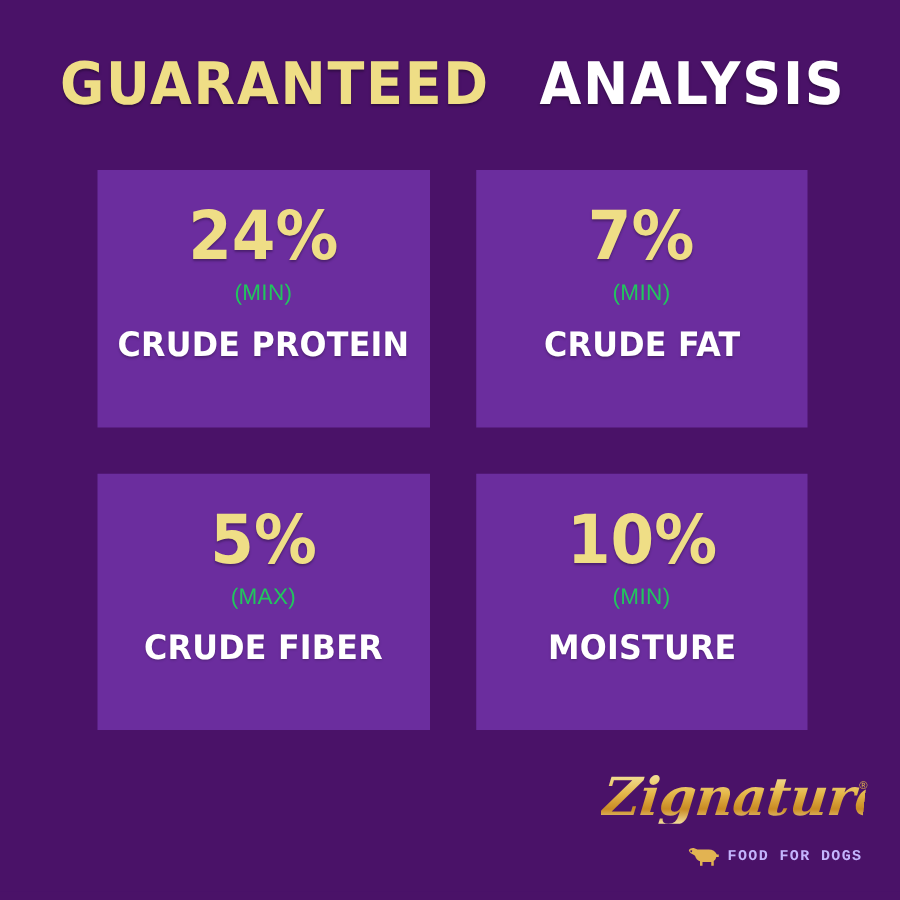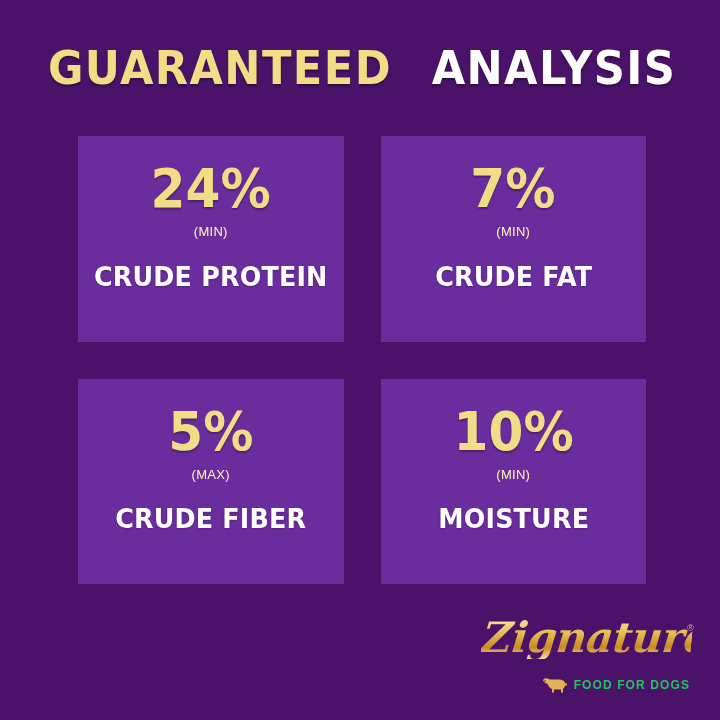--- a/index.html
+++ b/index.html
@@ -83,23 +83,23 @@
     line-height: 1;
     color: #EFDE86;
     letter-spacing: 0px;
     transform: scaleX(0.93);
     text-shadow: 0 2px 2px rgba(0,0,0,0.30);
   }
   .cell .qual {
     margin-top: 9px;
     font-family: "Liberation Sans", sans-serif;
     font-weight: 400;
-    font-size: 13px;
-    line-height: 1;
-    color: #fef9c3;
+    font-size: 18px;
+    line-height: 1;
+    color: #22c55e;
     letter-spacing: 0.3px;
   }
   .cell .label {
     position: absolute;
     bottom: 52px;
     left: 0;
     right: 0;
     text-align: center;
     font-family: "DejaVu Sans", sans-serif;
     font-weight: 700;
@@ -177,26 +177,26 @@
   }
   .logo-tag {
     position: absolute;
     right: 2px;
     bottom: 2px;
     display: flex;
     align-items: center;
     gap: 6px;
   }
   .logo-tag-text {
-    font-family: Liberation Sans, sans-serif;
+    font-family: Liberation Mono, monospace;
     font-weight: 700;
     font-size: 12px;
     line-height: 1;
     letter-spacing: 1.1px;
-    color: #22c55e;
+    color: #c4b5fd;
   }
   .dog-icon {
     display: block;
     width: 26px;
     height: 16px;
   }
 </style>
 </head>
 <body>
 

